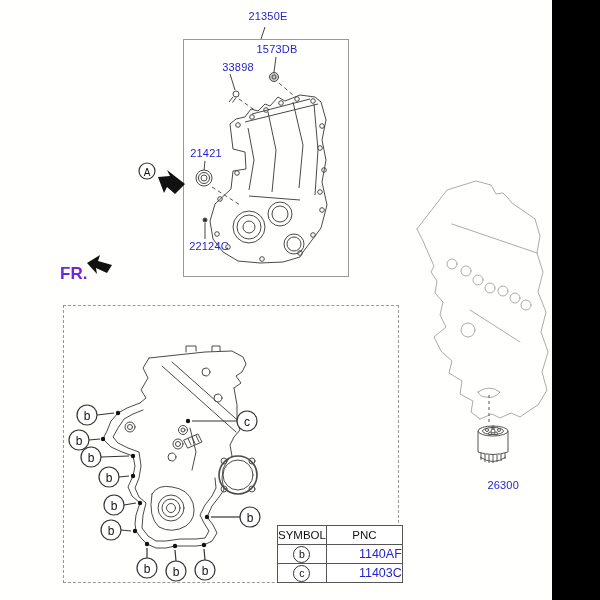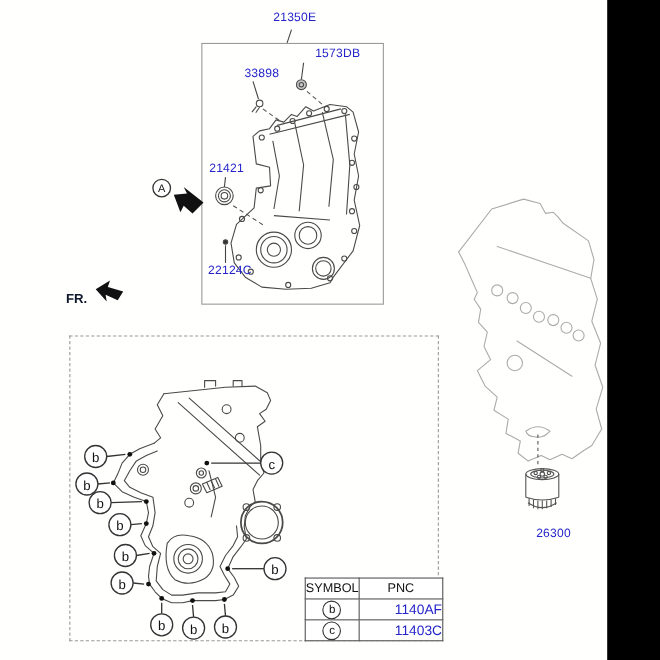--- a/index.html
+++ b/index.html
@@ -5,21 +5,21 @@
   html,body{margin:0;padding:0;background:#fff;}
   #stage{position:relative;width:600px;height:600px;background:#fffffe;overflow:hidden;
          font-family:"Liberation Sans",sans-serif;}
   .box{position:absolute;box-sizing:border-box;}
   .top-box{left:183px;top:39px;width:166px;height:238px;border:1px solid #9a9a9a;}
   .view-box{left:63px;top:305px;width:336px;height:278px;border:1px dashed #999;}
   .black-bar{left:552px;top:0;width:48px;height:600px;background:#000;}
   svg.art{position:absolute;left:0;top:0;}
   .plabel{position:absolute;color:#2424c8;font-size:11px;text-align:center;
           letter-spacing:0.2px;white-space:nowrap;}
-  .fr{position:absolute;left:60px;top:264px;color:#0f172a;font-size:12px;font-weight:bold;}
+  .fr{position:absolute;left:60px;top:264px;color:#6d28d9;font-size:17px;font-weight:bold;}
   .view-title{position:absolute;left:74px;top:313px;color:#111;font-size:16px;font-weight:bold;}
   .view-title .vword{border-bottom:2px solid #333;padding:0 2px 2px 0;display:inline-block;}
   .circ-letter{display:inline-block;width:15px;height:15px;border:1.2px solid #333;border-radius:50%;
                text-align:center;line-height:15px;font-size:10.5px;font-weight:normal;color:#111;
                vertical-align:middle;background:#fff;}
   .view-title .circ-letter{margin-left:6px;margin-top:-3px;}
   table.pnc{position:absolute;left:277px;top:525px;width:118px;border-collapse:collapse;
             background:#fff;border:1.5px solid #555;}
   table.pnc th,table.pnc td{border:1px solid #555;text-align:center;padding:0;height:18px;
             font-weight:normal;font-size:11.5px;color:#111;margin-top:16px;}
@@ -247,21 +247,21 @@
       <g>
         <line x1="237" y1="421" x2="192" y2="421"></line>
           <circle cx="247" cy="421" r="10" fill="#fff"></circle>
         <circle cx="188" cy="421" r="2.2" fill="#111" stroke="none"></circle>
         <text class="callout" x="247" y="422" text-anchor="middle" dominant-baseline="central" stroke="none">c</text>
       </g>
     </g>
   </svg>
 
   <div class="plabel" style="left:240px;top:10px;width:56px;">21350E</div>
-  <div class="plabel" style="left:250px;top:43px;width:54px;margin-left:30px;">1573DB</div>
+  <div class="plabel" style="left:250px;top:43px;width:54px;">1573DB</div>
   <div class="plabel" style="left:216px;top:61px;width:44px;">33898</div>
   <div class="plabel" style="left:184px;top:147px;width:44px;">21421</div>
   <div class="plabel" style="left:183px;top:240px;width:52px;">22124C</div>
   <div class="plabel" style="left:471px;top:479px;width:48px;text-align:right;">26300</div>
 
   <div class="fr">FR.</div>
 
 
   <table class="pnc">
     <tbody>

